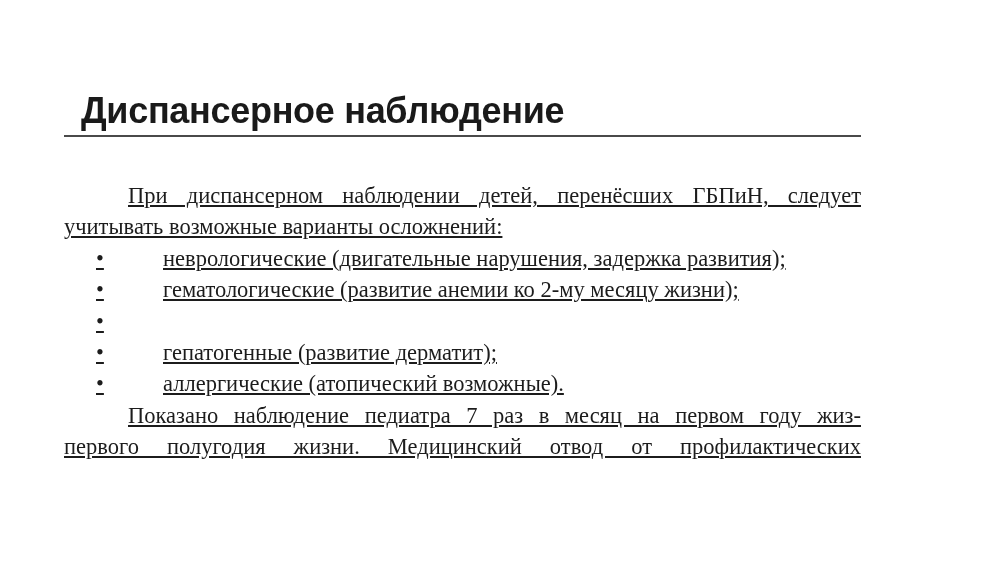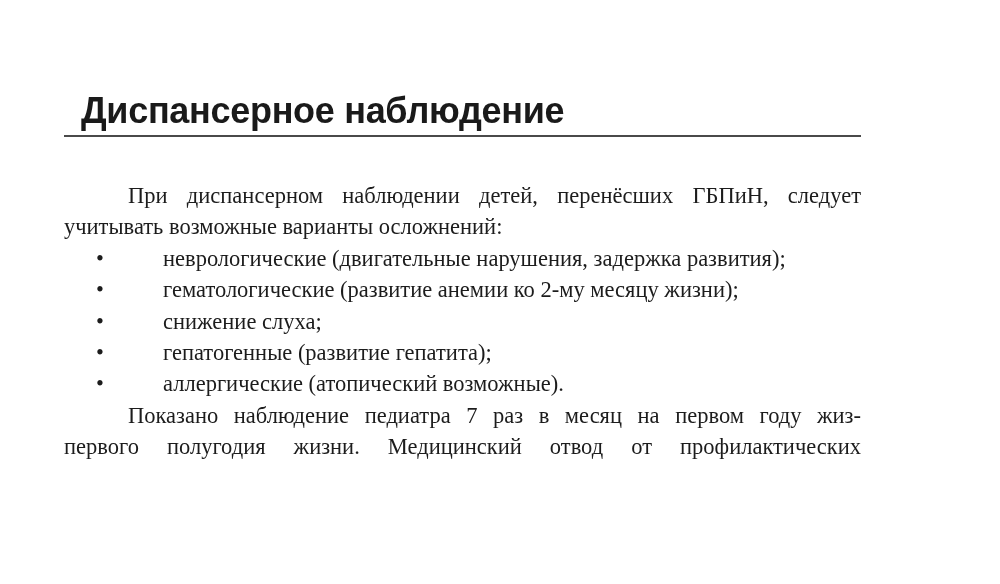--- a/index.html
+++ b/index.html
@@ -34,20 +34,21 @@
       border-top: 2px solid #4a4a4a;
     }
     .content {
       position: absolute;
       left: 64px;
       top: 180px;
       width: 797px;
       font-family: "Liberation Serif", serif;
       font-size: 22.5px;
       color: #1c1c1c;
+      text-decoration: underline;
     }
     .line {
       height: 31.4px;
       line-height: 31.4px;
       white-space: nowrap;
     }
     .line.justify {
       text-align: justify;
       text-align-last: justify;
     }
@@ -85,25 +86,24 @@
     <div class="bullet-row">
       <span class="bullet-glyph">•</span>
       <span>неврологические (двигательные нарушения, задержка развития);</span>
     </div>
     <div class="bullet-row">
       <span class="bullet-glyph">•</span>
       <span>гематологические (развитие анемии ко 2-му месяцу жизни);</span>
     </div>
     <div class="bullet-row">
       <span class="bullet-glyph">•</span>
-      <span>снижение слуха;</span>
     </div>
     <div class="bullet-row">
       <span class="bullet-glyph">•</span>
-      <span>гепатогенные (развитие гепатита);</span>
+      <span>гепатогенные (развитие дерматит);</span>
     </div>
     <div class="bullet-row">
       <span class="bullet-glyph">•</span>
       <span>аллергические (атопический возможные).</span>
     </div>
   </div>
 
   <div>
     <div class="line justify indent">Показано наблюдение педиатра 7 раз в месяц на первом году жиз-</div>
     <div class="line justify">первого полугодия жизни. Медицинский отвод от профилактических</div>

